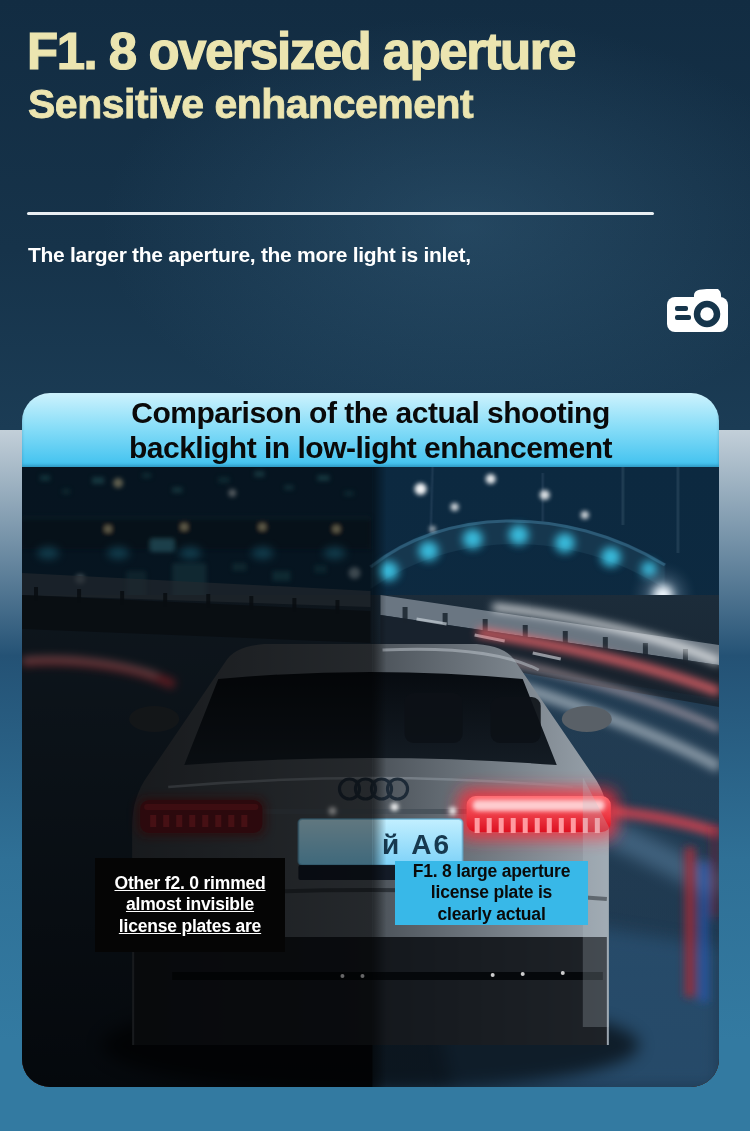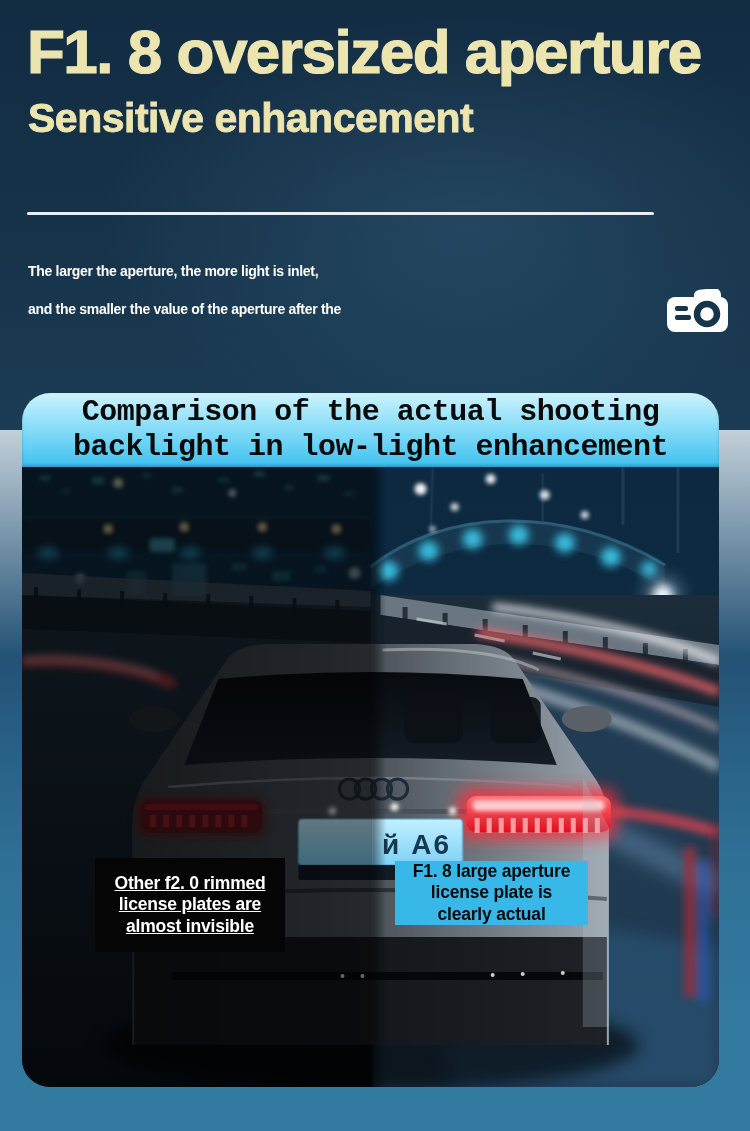--- a/index.html
+++ b/index.html
@@ -3,54 +3,53 @@
 <meta charset="utf-8">
 <style>
   html,body{margin:0;padding:0;}
   body{width:750px;height:1131px;font-family:"Liberation Sans","DejaVu Sans",sans-serif;}
   .page{position:relative;width:750px;height:1131px;overflow:hidden;
     background-image:
       radial-gradient(ellipse 520px 300px at 62% 20%, rgba(70,118,150,0.30), rgba(70,118,150,0) 70%),
       linear-gradient(180deg,#122c42 0%,#16334a 22%,#1b3c55 38%,#24527546 0,#245275 58%,#2f7096 76%,#337aa1 92%,#337aa1 100%);
   }
   
-  .hero-title{position:absolute;left:27px;top:22px;font-size:62px;line-height:60px;font-weight:bold;
+  .hero-title{position:absolute;left:27px;top:22px;font-size:51px;line-height:60px;font-weight:bold;
     color:#ece5b0;letter-spacing:-1.5px;-webkit-text-stroke:1.2px #ece5b0;white-space:nowrap;}
-  .hero-sub{position:absolute;left:28px;top:90px;font-size:41px;line-height:57px;font-weight:bold;
+  .hero-sub{position:absolute;left:28px;top:76px;font-size:41px;line-height:57px;font-weight:bold;
     color:#ece5b0;letter-spacing:-0.5px;-webkit-text-stroke:0.8px #ece5b0;}
   .divider{position:absolute;left:27px;top:212px;width:627px;height:3px;background:#e9eff3;border-radius:2px;}
-  .hero-desc{position:absolute;left:28px;top:252px;font-size:14px;line-height:38px;font-weight:bold;
+  .hero-desc{position:absolute;left:28px;top:236px;font-size:21px;line-height:38px;font-weight:bold;
     color:#ffffff;letter-spacing:-0.3px;}
   .camera-icon{position:absolute;left:667px;top:289px;width:61px;height:43px;}
   
   .panel{position:absolute;left:22px;top:393px;width:697px;height:694px;border-radius:28px;overflow:hidden;background:#0d2336;}
   .panel-header{height:74px;background:linear-gradient(180deg,#cdf2fd 0%,#8adef8 45%,#3fc1ef 100%);
     display:flex;flex-direction:column;justify-content:center;align-items:center;text-align:center;
-    box-shadow:inset 0 -2px 3px rgba(0,40,70,0.25);font-family:Liberation Mono, monospace;}
+    box-shadow:inset 0 -2px 3px rgba(0,40,70,0.25);}
   .panel-title-line{font-size:30px;line-height:35px;font-weight:bold;color:#0a0a0a;letter-spacing:-0.5px;}
   .photo{position:relative;width:697px;height:620px;background:#c2410c;}
   .scene{display:block;width:697px;height:620px;}
   .label{position:absolute;display:flex;flex-direction:column;justify-content:center;text-align:center;
     font-weight:bold;font-size:17.5px;line-height:21.5px;letter-spacing:-0.2px;}
   .label-left{left:73px;top:391px;width:190px;height:94px;background:#050505;color:#ffffff;text-decoration:underline;}
   .label-right{left:373px;top:394px;width:193px;height:64px;background:#38b8e8;color:#0a0a0a;}
 </style>
 </head>
 <body>
 
 <div class="page">
 
   <div class="hero-title">F1. 8 oversized aperture</div>
   <div class="hero-sub">
     <div>Sensitive enhancement</div>
   </div>
   <div class="divider"></div>
   <div class="hero-desc">
     <div>The larger the aperture, the more light is inlet,</div>
-    <div>and the smaller the value of the aperture after the</div>
   </div>
 
   <svg class="camera-icon" viewBox="0 0 61 43">
     <rect x="27" y="0" width="27" height="15" rx="6" fill="#ffffff" transform="rotate(-5 40 7)"></rect>
     <rect x="0" y="8" width="61" height="35" rx="8" fill="#ffffff"></rect>
     <circle cx="40" cy="25" r="12.5" fill="#ffffff"></circle>
     <circle cx="40" cy="25" r="10" fill="none" stroke="#16354b" stroke-width="6.5"></circle>
     <rect x="8" y="17" width="13" height="5" rx="2" fill="#16354b"></rect>
     <rect x="8" y="26" width="16" height="5" rx="2" fill="#16354b"></rect>
   </svg>
@@ -304,22 +303,22 @@
           <rect x="677" y="395" width="8" height="140" fill="#2a58b8" opacity=".75"></rect>
           <rect x="688" y="360" width="7" height="90" fill="#7a2030" opacity=".6"></rect>
         </g>
 
         <rect x="0" y="0" width="350" height="620" fill="#000000" opacity=".5"></rect>
         <rect x="350" y="0" width="14" height="620" fill="url(#gSplit)"></rect>
       </svg>
 
       <div class="label label-left">
         <div>Other f2. 0 rimmed</div>
+        <div>almost invisible</div>
         <div>license plates are</div>
-        <div>almost invisible</div>
       </div>
       <div class="label label-right">
         <div>F1. 8 large aperture</div>
         <div>license plate is</div>
         <div>clearly actual</div>
       </div>
     </div>
   </div>
 </div>
 

